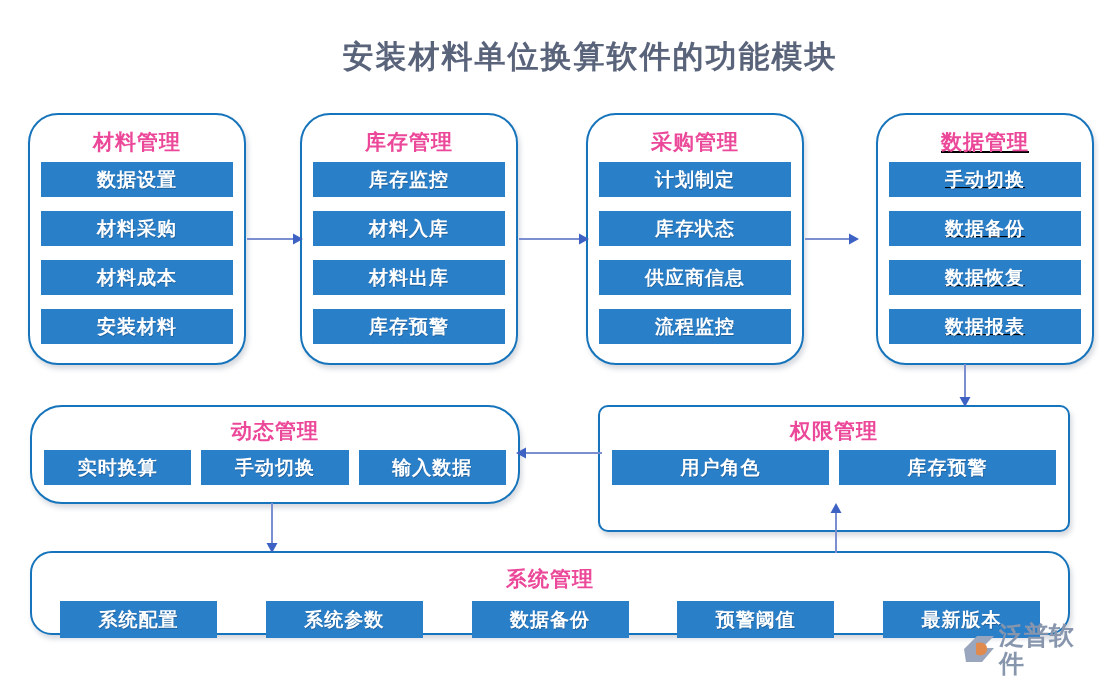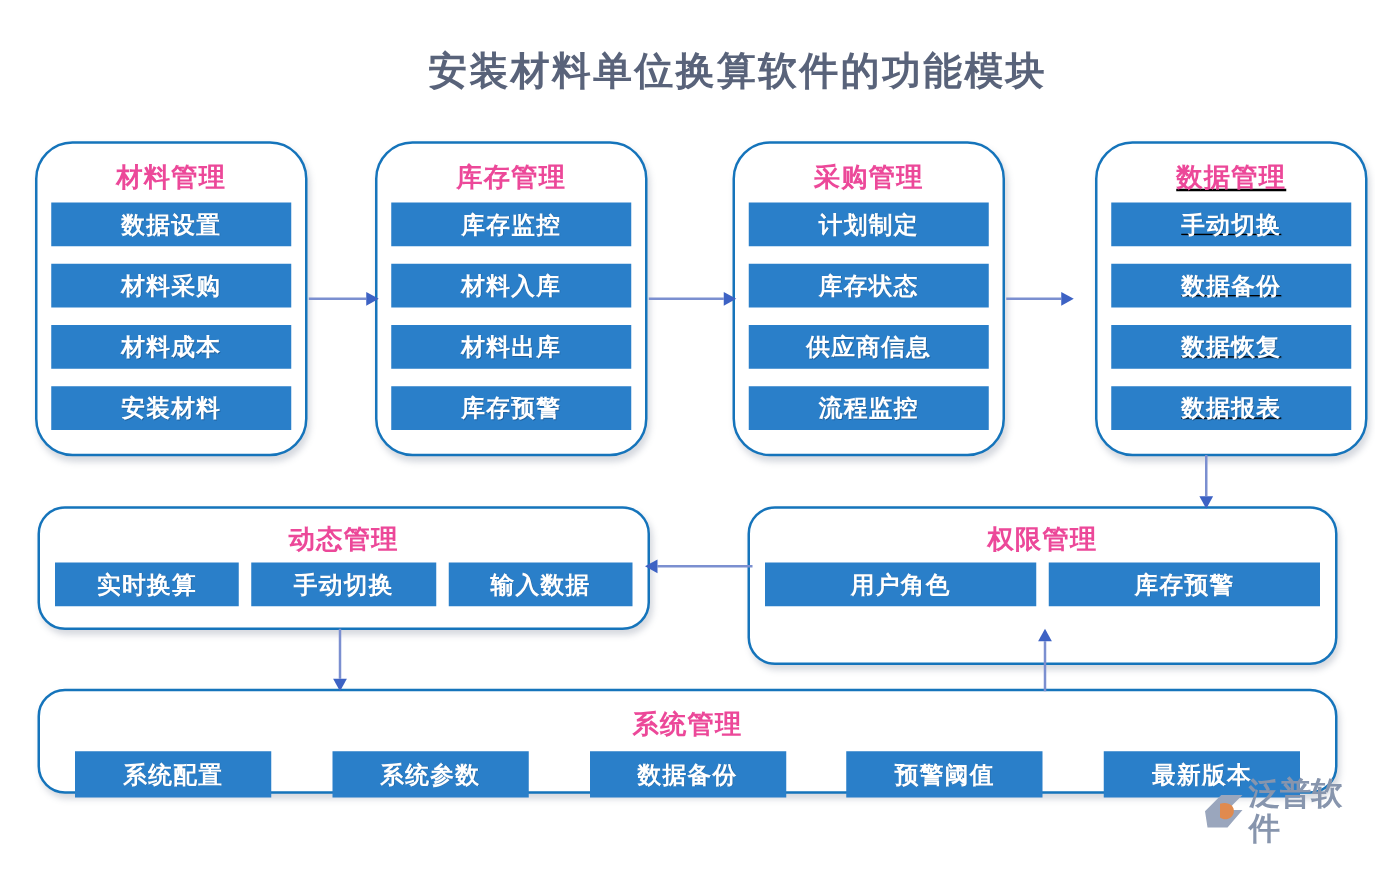--- a/index.html
+++ b/index.html
@@ -130,30 +130,30 @@
   <div class="module col" id="m3" style="left:876px;text-decoration:underline;">
     <div class="mod-title">数据管理</div>
     <div class="items">
       <div class="item">手动切换</div>
       <div class="item">数据备份</div>
       <div class="item">数据恢复</div>
       <div class="item">数据报表</div>
     </div>
   </div>
 
-  <div class="module row-mod" id="dyn" style="left:30px;top:405px;width:490px;height:99px;border-radius:22px;">
+  <div class="module row-mod" id="dyn" style="left:30px;top:405px;width:490px;height:99px;border-radius:32px;">
     <div class="mod-title">动态管理</div>
     <div class="items">
       <div class="item">实时换算</div>
       <div class="item">手动切换</div>
       <div class="item">输入数据</div>
     </div>
   </div>
 
-  <div class="module row-mod" id="perm" style="left:598px;top:405px;width:472px;height:127px;border-radius:22px;">
+  <div class="module row-mod" id="perm" style="left:598px;top:405px;width:472px;height:127px;border-radius:10px;">
     <div class="mod-title">权限管理</div>
     <div class="items">
       <div class="item">用户角色</div>
       <div class="item">库存预警</div>
     </div>
   </div>
 
   <div class="module" id="sys" style="left:30px;top:551px;width:1040px;height:84px;border-radius:22px;">
     <div class="mod-title">系统管理</div>
     <div class="items">

